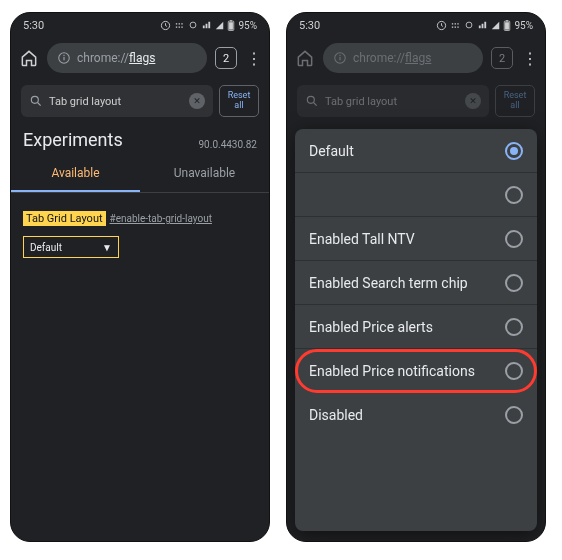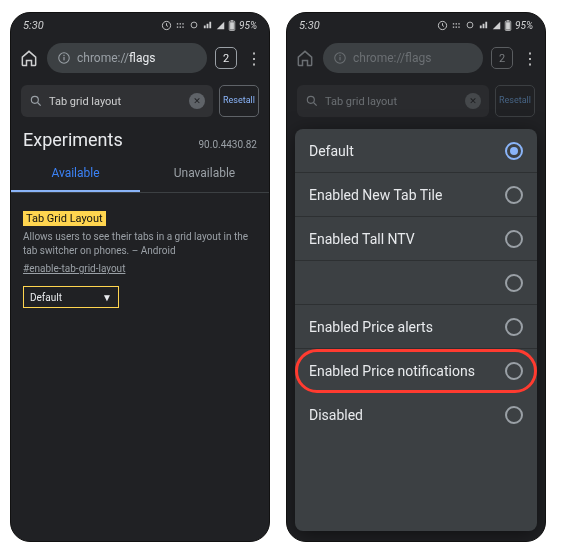--- a/index.html
+++ b/index.html
@@ -19,40 +19,39 @@
     display: flex; flex-direction: column;
     position: relative;
     border: 1px solid #111;
   }
   .status-bar {
     height: 24px;
     display: flex; align-items: center;
     padding: 0 12px;
     font-size: 11px;
     color: #cfd0d1;
-    font-style: italic;
   }
   .status-bar .spacer { flex: 1; }
   .status-icons { display: flex; align-items: center; gap: 3px; font-size: 10px; }
   .status-icons svg { display: block; }
   .url-row {
     display: flex; align-items: center;
     padding: 6px 8px; gap: 8px;
   }
   .home-icon { width: 20px; height: 20px; flex: 0 0 auto; }
   .url-bar {
     flex: 1; height: 30px;
     background: #3c4043;
     border-radius: 16px;
     display: flex; align-items: center;
     padding: 0 10px; gap: 6px;
     font-size: 12px;
     color: #9aa0a6;
   }
-  .url-bar .bright { color: #e8eaed; }
+  .url-bar .bright { color: #e8eaed; text-decoration: underline; }
   .tab-badge {
     width: 22px; height: 22px;
     border: 1.5px solid #9aa0a6;
     border-radius: 5px;
     display: flex; align-items: center; justify-content: center;
     font-size: 11px; color: #e8eaed;
   }
   .more-dots { width: 16px; text-align: center; color: #cfd0d1; font-size: 16px; letter-spacing: -2px; }
   .search-row {
     display: flex; gap: 6px; padding: 6px 10px;
@@ -64,37 +63,37 @@
     border-radius: 6px;
     display: flex; align-items: center;
     padding: 0 8px; gap: 6px;
     font-size: 11px; color: #cfd0d1;
   }
   .search-box .clear { margin-left: auto; width:16px;height:16px; border-radius:50%; background:#5f6368; display:flex;align-items:center;justify-content:center;font-size:9px;color:#202124;}
   .reset-box {
     width: 40px;
     border: 1px solid #5f6368;
     border-radius: 5px;
-    display:flex;flex-direction:row;align-items:center;justify-content:center;
+    display:flex;flex-direction:column;align-items:center;justify-content:center;
     font-size:9px; color:#8ab4f8; line-height:1.1;
   }
   .exp-header {
     display:flex; align-items:flex-end; justify-content:space-between;
     padding: 6px 12px 6px;
   }
   .exp-title { font-size: 18px; color: #e8eaed; font-weight: 400; }
   .exp-version { font-size: 10px; color: #9aa0a6; }
   .tabs {
     display:flex; border-bottom: 1px solid #3c4043;
   }
   .tab {
     flex:1; text-align:center; padding: 10px 0; font-size:12px;
     color:#9aa0a6;
   }
-  .tab.active { color:#3b82f6; border-bottom: 2px solid #8ab4f8; }
+  .tab.active { color:#fdba74; border-bottom: 2px solid #8ab4f8; }
   .flag-block { padding: 14px 12px; }
   .flag-name {
     display:inline-block; background:#ffd54f; color:#111;
     font-size:11px; padding:1px 3px;
   }
   .flag-desc {
     font-size: 10px; color:#9aa0a6; margin-top: 4px; line-height:1.35;
   }
   .flag-id {
     font-size:10px; color:#9aa0a6; text-decoration: underline;
@@ -214,21 +213,20 @@
     <span class="exp-version">90.0.4430.82</span>
   </div>
 
   <div class="tabs">
     <div class="tab active">Available</div>
     <div class="tab">Unavailable</div>
   </div>
 
   <div class="flag-block">
     <span class="flag-name">Tab Grid Layout</span>
-    <div class="flag-desc">Allows users to see their tabs in a grid layout in the tab switcher on phones. – Android</div>
     <span class="flag-id">#enable-tab-grid-layout</span>
     <div class="flag-select">
       <span>Default</span>
       <span>▼</span>
     </div>
   </div>
 </div>
 
 <div class="phone dim">
   <div class="status-bar">
@@ -291,30 +289,30 @@
     </div>
   </div>
 
   <div class="overlay-sheet" id="options-sheet">
       <div class="option">
         <span>Default</span>
         <span class="spacer"></span>
         <span class="radio selected"></span>
       </div>
       <div class="option">
-        <span>Enabled New Tab Tile</span>
         <span class="spacer"></span>
         <span class="radio"></span>
       </div>
       <div class="option">
         <span>Enabled Tall NTV</span>
         <span class="spacer"></span>
         <span class="radio"></span>
       </div>
       <div class="option">
+        <span>Enabled Search term chip</span>
         <span class="spacer"></span>
         <span class="radio"></span>
       </div>
       <div class="option">
         <span>Enabled Price alerts</span>
         <span class="spacer"></span>
         <span class="radio"></span>
       </div>
       <div class="option highlight">
         <span>Enabled Price notifications</span>

